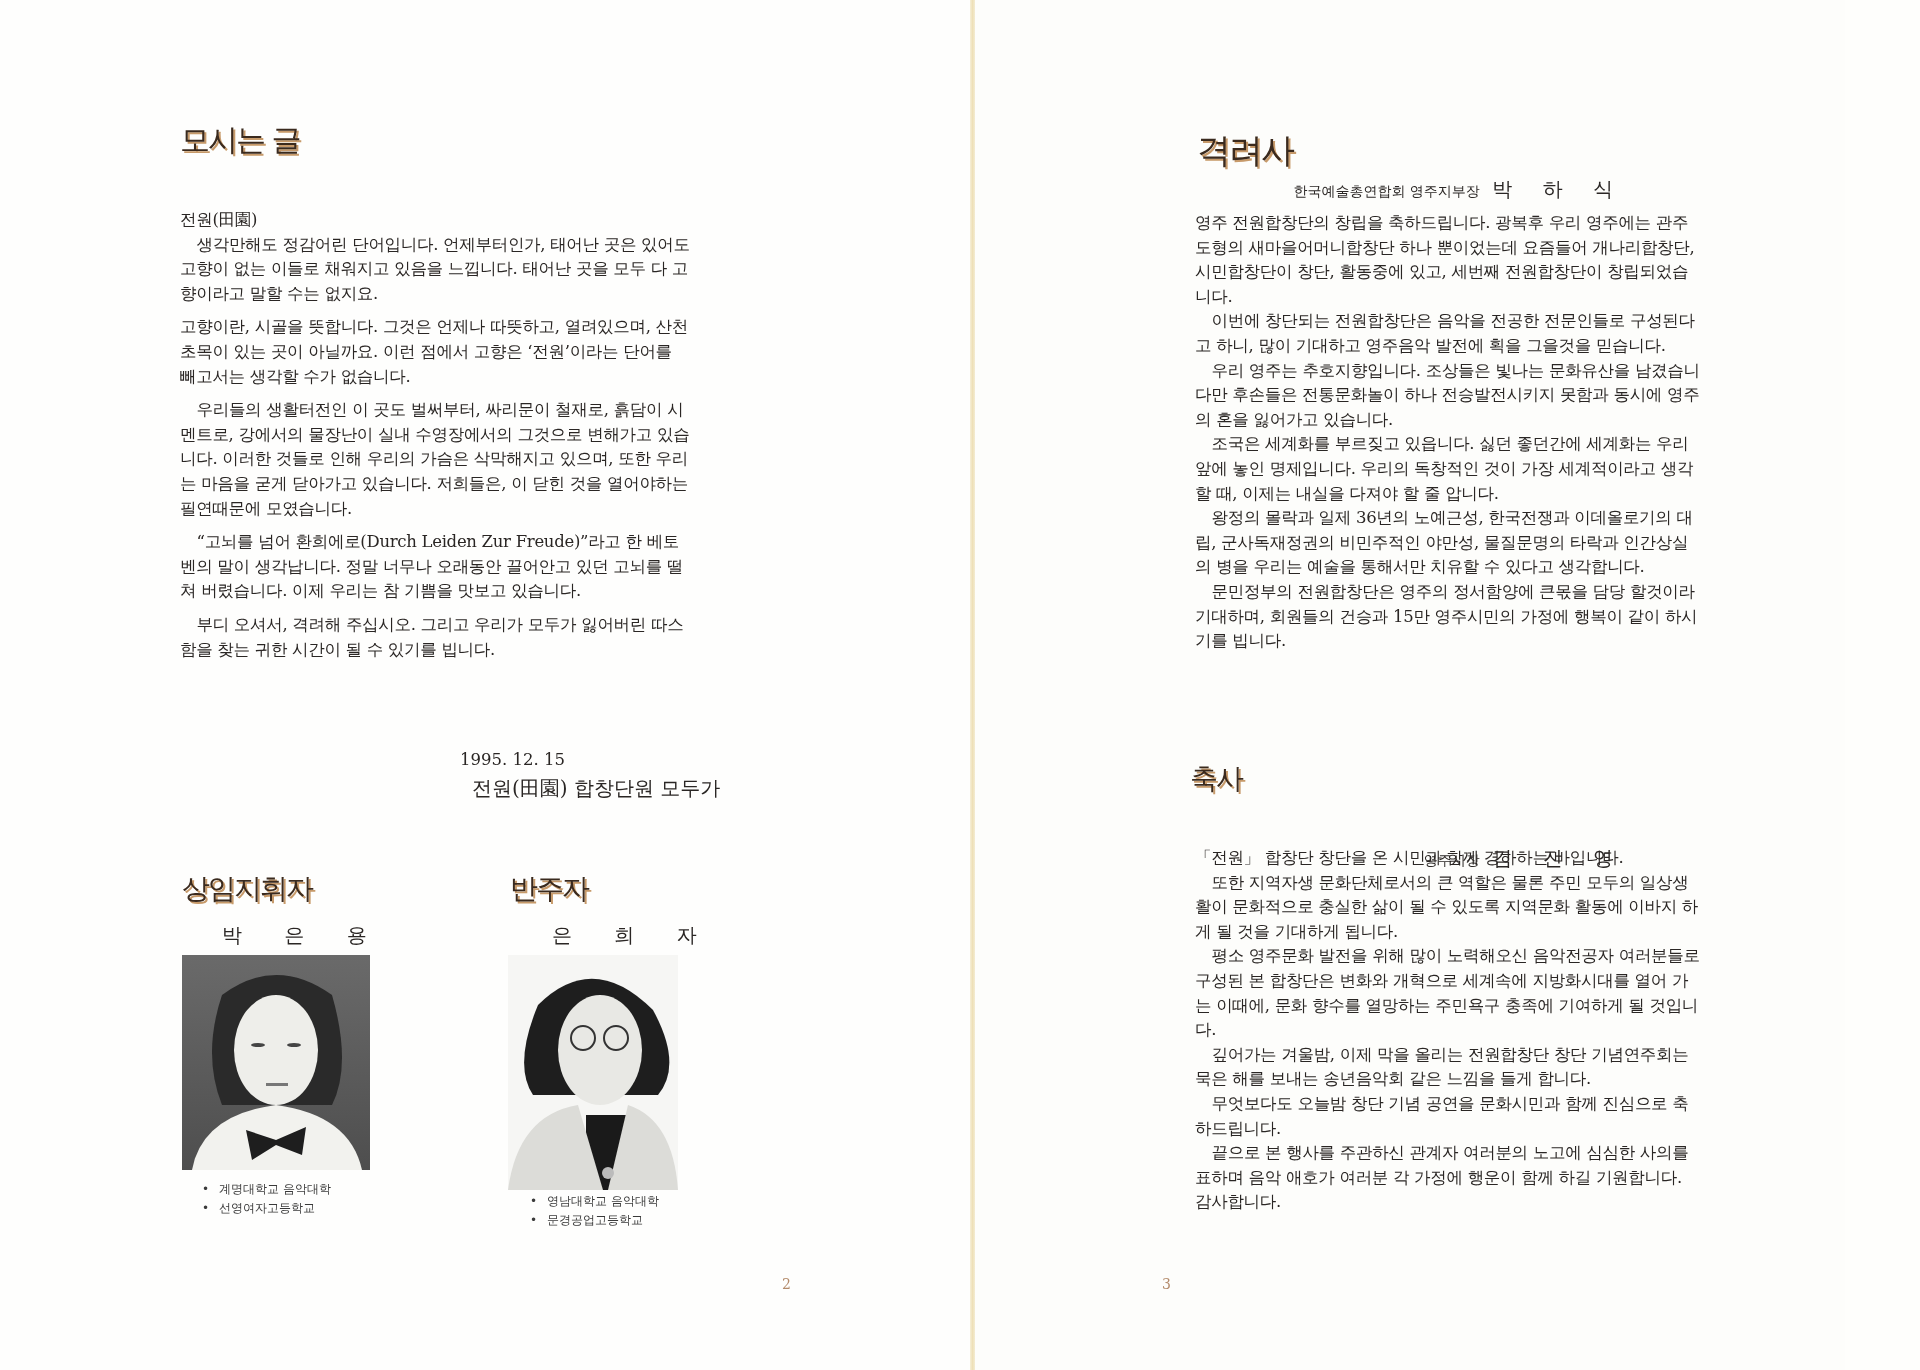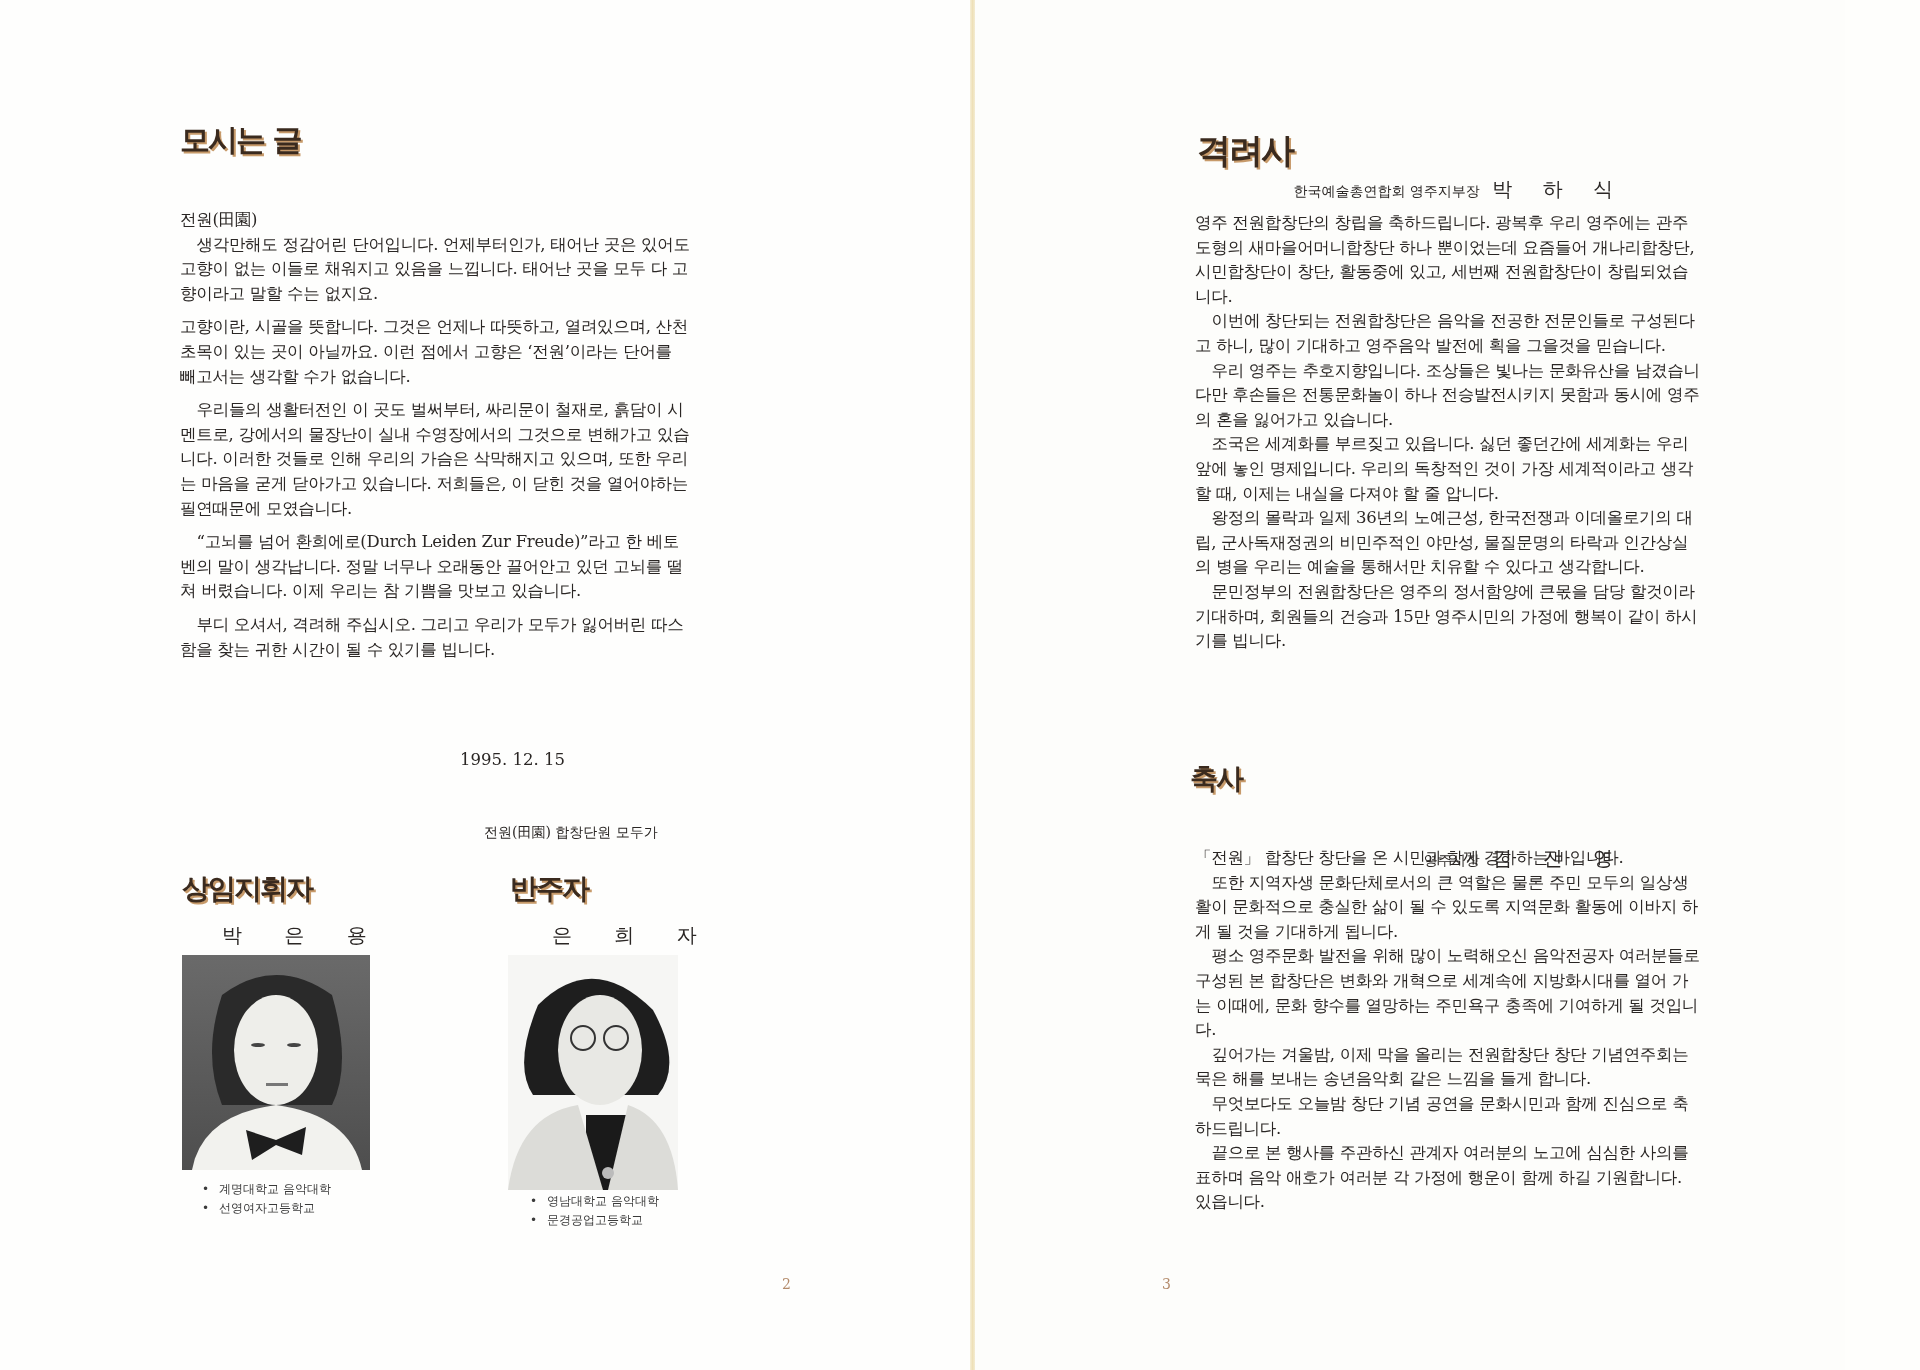--- a/index.html
+++ b/index.html
@@ -9,21 +9,21 @@
     font-family:"DejaVu Serif","Liberation Serif",serif;
     color:#2a2624;
   }
   .page { position:absolute; top:0; height:1370px; }
   .page-left { left:0; width:972px; background:#fefefd; }
   .page-right { left:975px; width:870px; background:#fdfdfb; }
   .fold { position:absolute; left:970px; top:0; width:5px; height:1370px;
           background:linear-gradient(90deg,#f6efd8,#eee0b8,#f4ecd2); }
   .heading {
     position:absolute; font-family:"DejaVu Sans","Liberation Sans",sans-serif;
-    font-weight:bold; font-size:30px; letter-spacing:-2px; color:#3a2a1e;
+    font-weight:normal; font-size:30px; letter-spacing:-2px; color:#3a2a1e;
     text-shadow:2px 2px 0 #c79a6a;
   }
   .body-text { position:absolute; font-size:16.5px; line-height:24.6px; letter-spacing:-0.3px; }
   .body-text p { margin:0; }
   .gap { margin-top:9px !important; }
   .indent { text-indent:1em; }
   .sig { position:absolute; font-size:16.5px; line-height:24px; }
   .byline { position:absolute; right:220px; font-size:14px; white-space:nowrap; }
   .byline .name { font-size:20px; letter-spacing:12px; margin-left:8px; }
   .person-name { position:absolute; font-family:"DejaVu Sans","Liberation Sans",sans-serif;
@@ -43,21 +43,21 @@
   <div class="body-text" style="left:180px;top:208px;width:510px;">
     <p>전원(田園)</p>
     <p class="indent">생각만해도 정감어린 단어입니다. 언제부터인가, 태어난 곳은 있어도 고향이 없는 이들로 채워지고 있음을 느낍니다. 태어난 곳을 모두 다 고향이라고 말할 수는 없지요.</p>
     <p class="gap">고향이란, 시골을 뜻합니다. 그것은 언제나 따뜻하고, 열려있으며, 산천 초목이 있는 곳이 아닐까요. 이런 점에서 고향은 ‘전원’이라는 단어를 빼고서는 생각할 수가 없습니다.</p>
     <p class="gap indent">우리들의 생활터전인 이 곳도 벌써부터, 싸리문이 철재로, 흙담이 시멘트로, 강에서의 물장난이 실내 수영장에서의 그것으로 변해가고 있습니다. 이러한 것들로 인해 우리의 가슴은 삭막해지고 있으며, 또한 우리는 마음을 굳게 닫아가고 있습니다. 저희들은, 이 닫힌 것을 열어야하는 필연때문에 모였습니다.</p>
     <p class="gap indent">“고뇌를 넘어 환희에로(Durch Leiden Zur Freude)”라고 한 베토벤의 말이 생각납니다. 정말 너무나 오래동안 끌어안고 있던 고뇌를 떨쳐 버렸습니다. 이제 우리는 참 기쁨을 맛보고 있습니다.</p>
     <p class="gap indent">부디 오셔서, 격려해 주십시오. 그리고 우리가 모두가 잃어버린 따스함을 찾는 귀한 시간이 될 수 있기를 빕니다.</p>
   </div>
 
   <div class="sig" style="left:460px;top:748px;">1995.  12.  15</div>
-  <div class="sig" style="left:484px;top:776px;font-size:14px;margin-top:44px;">전원(田園) 합창단원 모두가</div>
+  <div class="sig" style="left:472px;top:776px;font-size:20px;">전원(田園) 합창단원 모두가</div>
 
   <div class="heading" style="left:182px;top:870px;font-size:28px;">상임지휘자</div>
   <div class="person-name" style="left:222px;top:922px;">박 은 용</div>
   <div class="photo" style="left:182px;top:955px;width:188px;height:215px;background:linear-gradient(180deg,#6a6a6a,#4e4e4e);">
     <svg width="188" height="215" viewBox="0 0 188 215">
       <path d="M40 40 Q94 0 150 40 Q170 110 150 150 L40 150 Q20 100 40 40Z" fill="#2a2a2a"></path>
       <ellipse cx="94" cy="95" rx="42" ry="55" fill="#eeeeea"></ellipse>
       <path d="M10 215 Q20 160 94 150 Q168 160 180 215Z" fill="#f2f2ee"></path>
       <path d="M64 175 L94 185 L124 172 L120 200 L94 190 L70 205Z" fill="#1e1e1e"></path>
       <ellipse cx="76" cy="90" rx="7" ry="2" fill="#444"></ellipse>
@@ -115,17 +115,17 @@
     <span>영주시장</span>
     <span class="name">김 진 영</span>
   </div>
   <div class="body-text" style="left:220px;top:846px;width:508px;">
     <p>「전원」 합창단 창단을 온 시민과 함께 경하하는 바입니다.</p>
     <p class="indent">또한 지역자생 문화단체로서의 큰 역할은 물론 주민 모두의 일상생활이 문화적으로 충실한 삶이 될 수 있도록 지역문화 활동에 이바지 하게 될 것을 기대하게 됩니다.</p>
     <p class="indent">평소 영주문화 발전을 위해 많이 노력해오신 음악전공자 여러분들로 구성된 본 합창단은 변화와 개혁으로 세계속에 지방화시대를 열어 가는 이때에, 문화 향수를 열망하는 주민욕구 충족에 기여하게 될 것입니다.</p>
     <p class="indent">깊어가는 겨울밤, 이제 막을 올리는 전원합창단 창단 기념연주회는 묵은 해를 보내는 송년음악회 같은 느낌을 들게 합니다.</p>
     <p class="indent">무엇보다도 오늘밤 창단 기념 공연을 문화시민과 함께 진심으로 축하드립니다.</p>
     <p class="indent">끝으로 본 행사를 주관하신 관계자 여러분의 노고에 심심한 사의를 표하며 음악 애호가 여러분 각 가정에 행운이 함께 하길 기원합니다.</p>
-    <p>있읍니다.</p>
+    <p>감사합니다.</p>
   </div>
 
   <div class="page-num" style="left:187px;top:1276px;">3</div>
 </div>
 
 </body></html>

